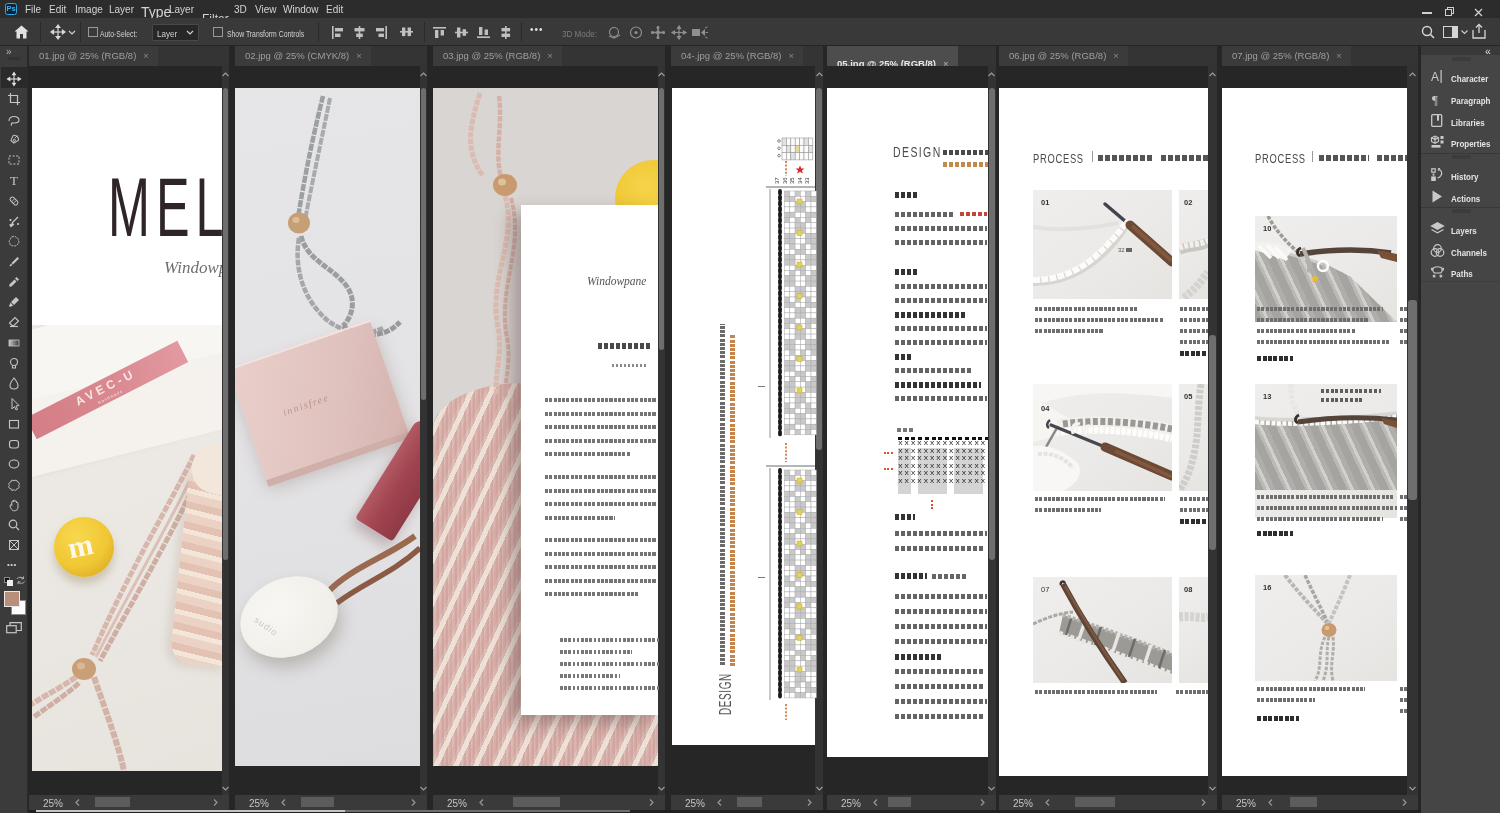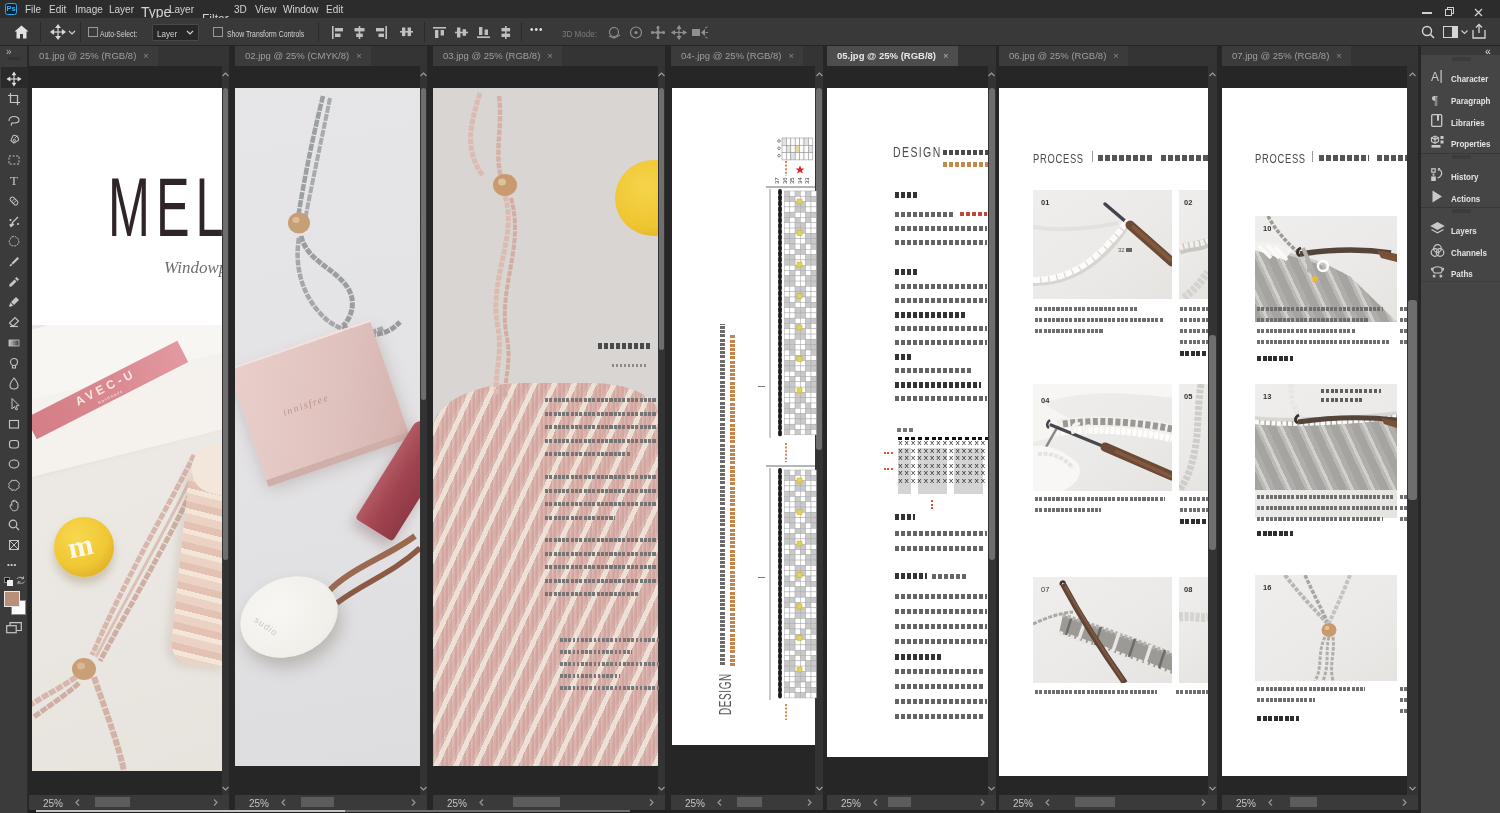--- a/index.html
+++ b/index.html
@@ -387,21 +387,21 @@
 <div class="a" style="left:685px;top:797.5px;font-size:10px;color:#c6c6c6;white-space:nowrap;">25%</div>
 <svg class="a" style="left:717px;top:799px" width="5" height="7" viewBox="0 0 5 7">
     <path d="M4 0.5 L1 3.5 L4 6.5" stroke="#999" stroke-width="1.2" fill="none"></path>
   </svg>
 <svg class="a" style="left:807px;top:799px" width="5" height="7" viewBox="0 0 5 7">
     <path d="M1 0.5 L4 3.5 L1 6.5" stroke="#999" stroke-width="1.2" fill="none"></path>
   </svg>
 <div class="a" style="left:737px;top:797px;width:25px;height:10px;background:#5c5c5c"></div>
 <div class="a" style="left:672px;top:88px;width:143px;height:657px;background:#ffffff"></div>
 <div class="a" style="left:827px;top:46px;width:169px;height:20px;background:#343434"></div>
-<div class="a" style="left:827px;top:46px;height:20px;background:#4d4d4d;color:#e8e8e8;font-size:9.5px;font-weight:bold;line-height:20px;padding:0 9px 0 10px;white-space:nowrap">05.jpg @ 25% (RGB/8)<span style="color:#b5b5b5;font-weight:normal;margin-left:7px">×</span></div>
+<div class="a" style="left:827px;top:46px;height:20px;background:#4d4d4d;color:#e8e8e8;font-size:9.5px;font-weight:bold;line-height:20px;padding:8px 9px 0 10px;white-space:nowrap">05.jpg @ 25% (RGB/8)<span style="color:#b5b5b5;font-weight:normal;margin-left:7px">×</span></div>
 <div class="a" style="left:827px;top:66px;width:169px;height:729px;background:#262626"></div>
 <div class="a" style="left:988px;top:66px;width:8px;height:729px;background:#333333"></div>
 <div class="a" style="left:989px;top:88px;width:6px;height:472px;background:#6e6e6e;border-radius:3px"></div>
 <svg class="a" style="left:988px;top:72px" width="7" height="5" viewBox="0 0 7 5">
     <path d="M0.5 4 L3.5 1 L6.5 4" stroke="#9a9a9a" stroke-width="1.2" fill="none"></path>
   </svg>
 <svg class="a" style="left:988px;top:786px" width="7" height="5" viewBox="0 0 7 5">
     <path d="M0.5 1 L3.5 4 L6.5 1" stroke="#9a9a9a" stroke-width="1.2" fill="none"></path>
   </svg>
 <div class="a" style="left:827px;top:795px;width:169px;height:15px;background:#3a3a3a"></div>
@@ -589,20 +589,23 @@
 <div class="a" style="left:0;top:295px;width:225px;height:383px;border-radius:40% 30% 0 0 / 12% 8% 0 0;background:repeating-linear-gradient(115deg,rgba(241,232,221,0.85) 0 5px,rgba(219,178,171,0.2) 5px 9px,rgba(212,162,156,0.35) 9px 15px,rgba(230,200,192,0.25) 15px 18px),repeating-linear-gradient(90deg,rgba(130,75,70,0.10) 0 1.5px,rgba(255,255,255,0.14) 1.5px 3px,transparent 3px 4.5px)"></div>
 <svg class="a" style="left:0;top:0" width="225" height="678" viewBox="0 0 225 678">
       <path d="M47 5 C38 35 30 60 50 88" stroke="#dcbcb2" stroke-width="5" fill="none" stroke-dasharray="5.5 1.2"></path>
       <path d="M66 8 C70 40 60 70 70 95" stroke="#d5b2a8" stroke-width="4.5" fill="none" stroke-dasharray="5.5 1.2"></path>
       <path d="M72 108 C85 150 55 190 65 240 C70 268 60 290 64 307" stroke="#dcbcb2" stroke-width="5" fill="none" stroke-dasharray="5.5 1.2"></path>
       <path d="M78 110 C92 160 64 200 74 250 C79 275 70 295 73 310" stroke="#d3ada3" stroke-width="4" fill="none" stroke-dasharray="5.5 1.2"></path>
       <ellipse cx="72" cy="97" rx="12" ry="11" fill="#c89a6e"></ellipse>
       <ellipse cx="69" cy="94" rx="4" ry="3.5" fill="#e0c29a"></ellipse>
     </svg>
 <div class="a" style="left:182px;top:72px;width:76px;height:76px;border-radius:50%;background:radial-gradient(circle at 40% 35%,#f6d44a,#eec531 60%,#d8a723)"></div>
+<div class="a" style="left:88px;top:117px;width:137px;height:510px;background:#ffffff;box-shadow:-10px 8px 16px rgba(90,70,70,0.4)">
+<div class="a" style="left:66px;top:70px;font-size:11.5px;color:#555;font-family:'Liberation Serif',serif;font-style:italic;white-space:nowrap">Windowpane</div>
+</div>
 </div>
 <div class="a" style="left:598px;top:343px;width:52px;height:6px;background:repeating-linear-gradient(90deg,#4a4a4a 0 4px,transparent 4px 6px)"></div>
 <div class="a" style="left:612px;top:364px;width:34px;height:3px;background:repeating-linear-gradient(90deg,#8a8a8a 0 2.5px,transparent 2.5px 4.0px)"></div>
 <div class="a" style="left:545px;top:398px;width:112px;height:4px;background:repeating-linear-gradient(90deg,#757575 0 3px,transparent 3px 4.3px)"></div>
 <div class="a" style="left:545px;top:411.5px;width:112px;height:4px;background:repeating-linear-gradient(90deg,#757575 0 3px,transparent 3px 4.3px)"></div>
 <div class="a" style="left:545px;top:425px;width:112px;height:4px;background:repeating-linear-gradient(90deg,#757575 0 3px,transparent 3px 4.3px)"></div>
 <div class="a" style="left:545px;top:438.5px;width:112px;height:4px;background:repeating-linear-gradient(90deg,#757575 0 3px,transparent 3px 4.3px)"></div>
 <div class="a" style="left:545px;top:452px;width:85px;height:4px;background:repeating-linear-gradient(90deg,#757575 0 3px,transparent 3px 4.3px)"></div>
 <div class="a" style="left:545px;top:475px;width:112px;height:4px;background:repeating-linear-gradient(90deg,#757575 0 3px,transparent 3px 4.3px)"></div>
 <div class="a" style="left:545px;top:488.5px;width:112px;height:4px;background:repeating-linear-gradient(90deg,#757575 0 3px,transparent 3px 4.3px)"></div>
@@ -1302,21 +1305,21 @@
       <path d="M28 48 C65 44 105 47 139 55" stroke="#fdfdfb" stroke-width="7" fill="none" stroke-dasharray="4 1.5"></path>
       <path d="M25 42 C18 55 8 70 2 86" stroke="#8a8886" stroke-width="2.5" fill="none"></path>
       <path d="M0 62 C15 60 35 68 45 80 C50 88 45 100 30 107 L0 107 Z" fill="#f8f7f5"></path>
       <path d="M5 70 C18 68 32 74 40 84" stroke="#e5e3df" stroke-width="4" fill="none" stroke-dasharray="4 1.5"></path>
       <path d="M17 36 C14 38 13 42 16 44" stroke="#44444e" stroke-width="2.5" fill="none"></path>
       <line x1="18" y1="41" x2="72" y2="63" stroke="#47474f" stroke-width="3.2" stroke-linecap="round"></line>
       <path d="M72 63 L139 92" stroke="#6b4a36" stroke-width="9" stroke-linecap="round"></path>
       <path d="M82 67 L139 93" stroke="#84583c" stroke-width="3.5"></path>
       <path d="M40 50 C38 42 42 38 47 40 M52 52 C50 44 54 40 58 43" stroke="#f4f3f0" stroke-width="3" fill="none"></path>
     </svg>
-<div class="a" style="left:8px;top:12px;font-size:7.5px;font-weight:bold;color:#333">04</div>
+<div class="a" style="left:8px;top:20px;font-size:7.5px;font-weight:bold;color:#333">04</div>
 </div>
 <div class="a" style="left:1179px;top:384px;width:29px;height:107px;overflow:hidden;background:linear-gradient(145deg,#efeeec 0%,#ebeae8 55%,#e5e4e1 100%);">
 <div class="a" style="left:5px;top:8px;font-size:7.5px;font-weight:bold;color:#333">05</div>
 <svg class="a" style="left:0;top:0" width="29" height="107" viewBox="0 0 29 107">
       <path d="M22 0 C18 25 20 50 15 70 C12 85 8 95 0 107" stroke="#cfcdc9" stroke-width="7" fill="none" stroke-dasharray="4 1.5"></path>
     </svg>
 </div>
 <div class="a" style="left:1035px;top:497px;width:130px;height:4px;background:repeating-linear-gradient(90deg,#6e6e6e 0 3px,transparent 3px 4.3px)"></div>
 <div class="a" style="left:1035px;top:508px;width:66px;height:4px;background:repeating-linear-gradient(90deg,#6e6e6e 0 3px,transparent 3px 4.3px)"></div>
 <div class="a" style="left:1180px;top:497px;width:28px;height:4px;background:repeating-linear-gradient(90deg,#6e6e6e 0 3px,transparent 3px 4.3px)"></div>

